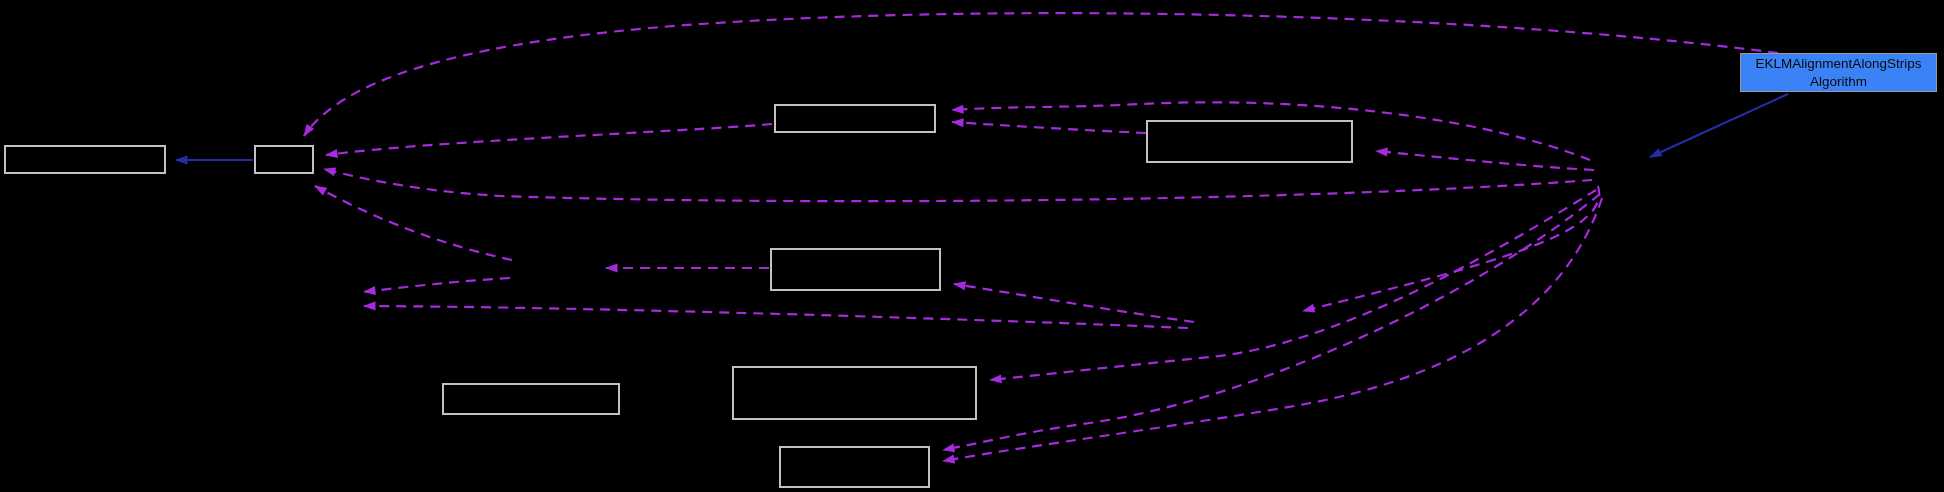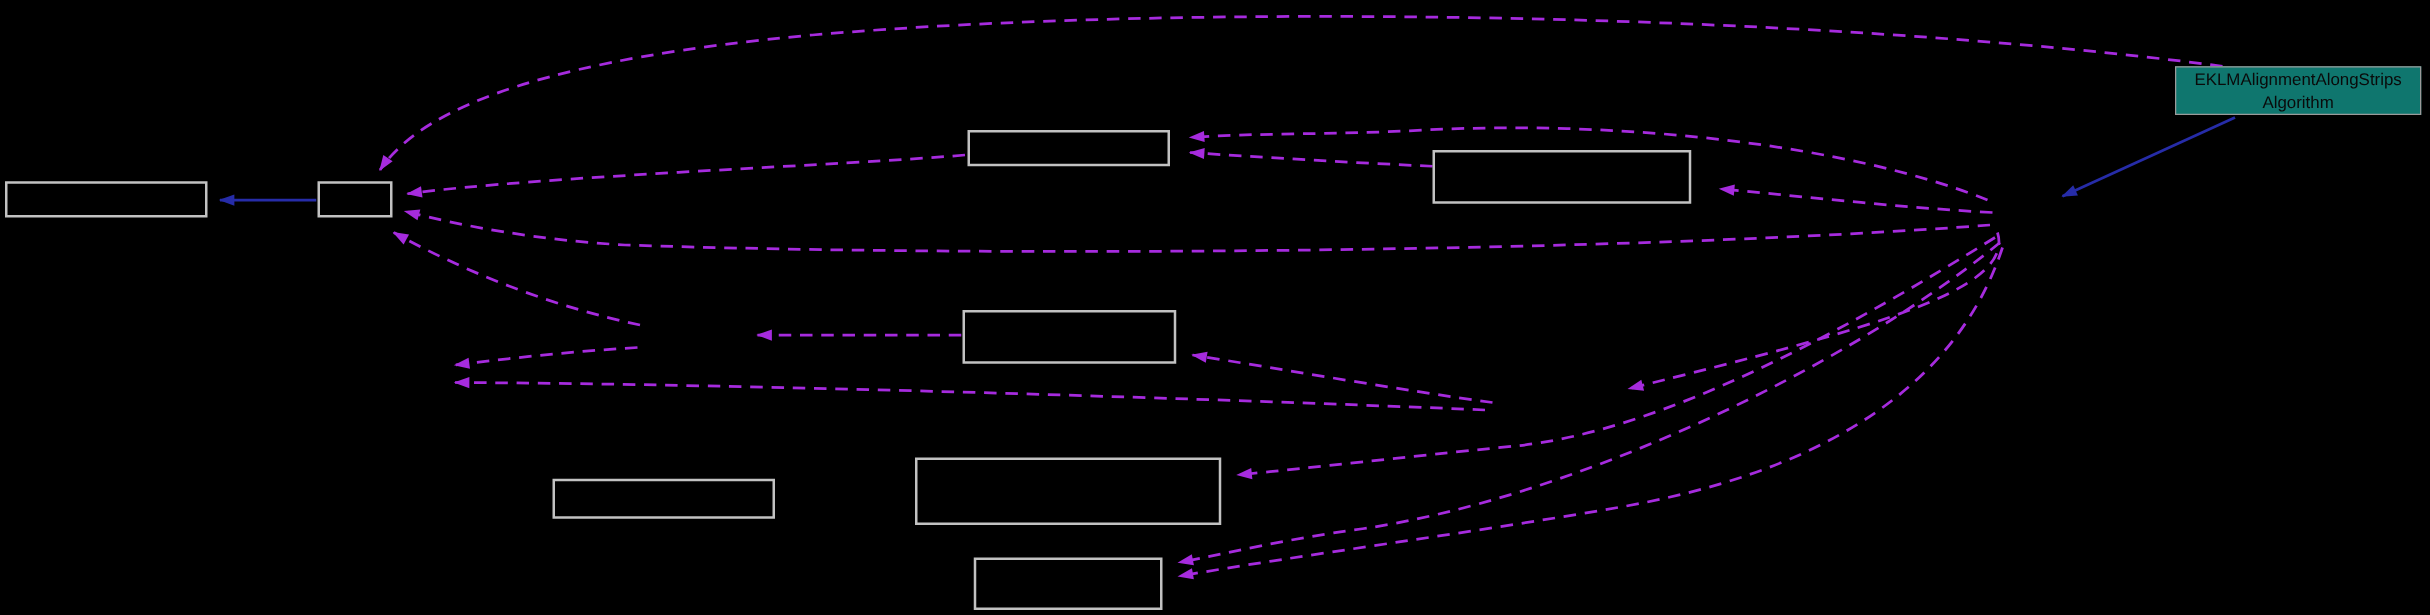--- a/index.html
+++ b/index.html
@@ -49,17 +49,17 @@
         <rect x="255" y="146" width="58" height="27" fill="#000000" stroke="#C2C2C2" stroke-width="2"></rect>
         <rect x="775" y="105" width="160" height="27" fill="#000000" stroke="#C2C2C2" stroke-width="2"></rect>
         <rect x="1147" y="121" width="205" height="41" fill="#000000" stroke="#C2C2C2" stroke-width="2"></rect>
         <rect x="771" y="249" width="169" height="41" fill="#000000" stroke="#C2C2C2" stroke-width="2"></rect>
         <rect x="443" y="384" width="176" height="30" fill="#000000" stroke="#C2C2C2" stroke-width="2"></rect>
         <rect x="733" y="367" width="243" height="52" fill="#000000" stroke="#C2C2C2" stroke-width="2"></rect>
         <rect x="780" y="447" width="149" height="40" fill="#000000" stroke="#C2C2C2" stroke-width="2"></rect>
       </g>
   </svg>
 
-  <div class="main-node" id="main-node" style="left: 1740px; top: 53px; width: 197px; height: 39px; background: #0f766e; color: rgb(10, 10, 10);">
+  <div class="main-node" id="main-node" style="left: 1740px; top: 53px; width: 197px; height: 39px; background: #3b82f6; color: rgb(10, 10, 10);">
     <span>EKLMAlignmentAlongStrips</span>
     <span>Algorithm</span>
   </div>
 </div>
 
 </body></html>

